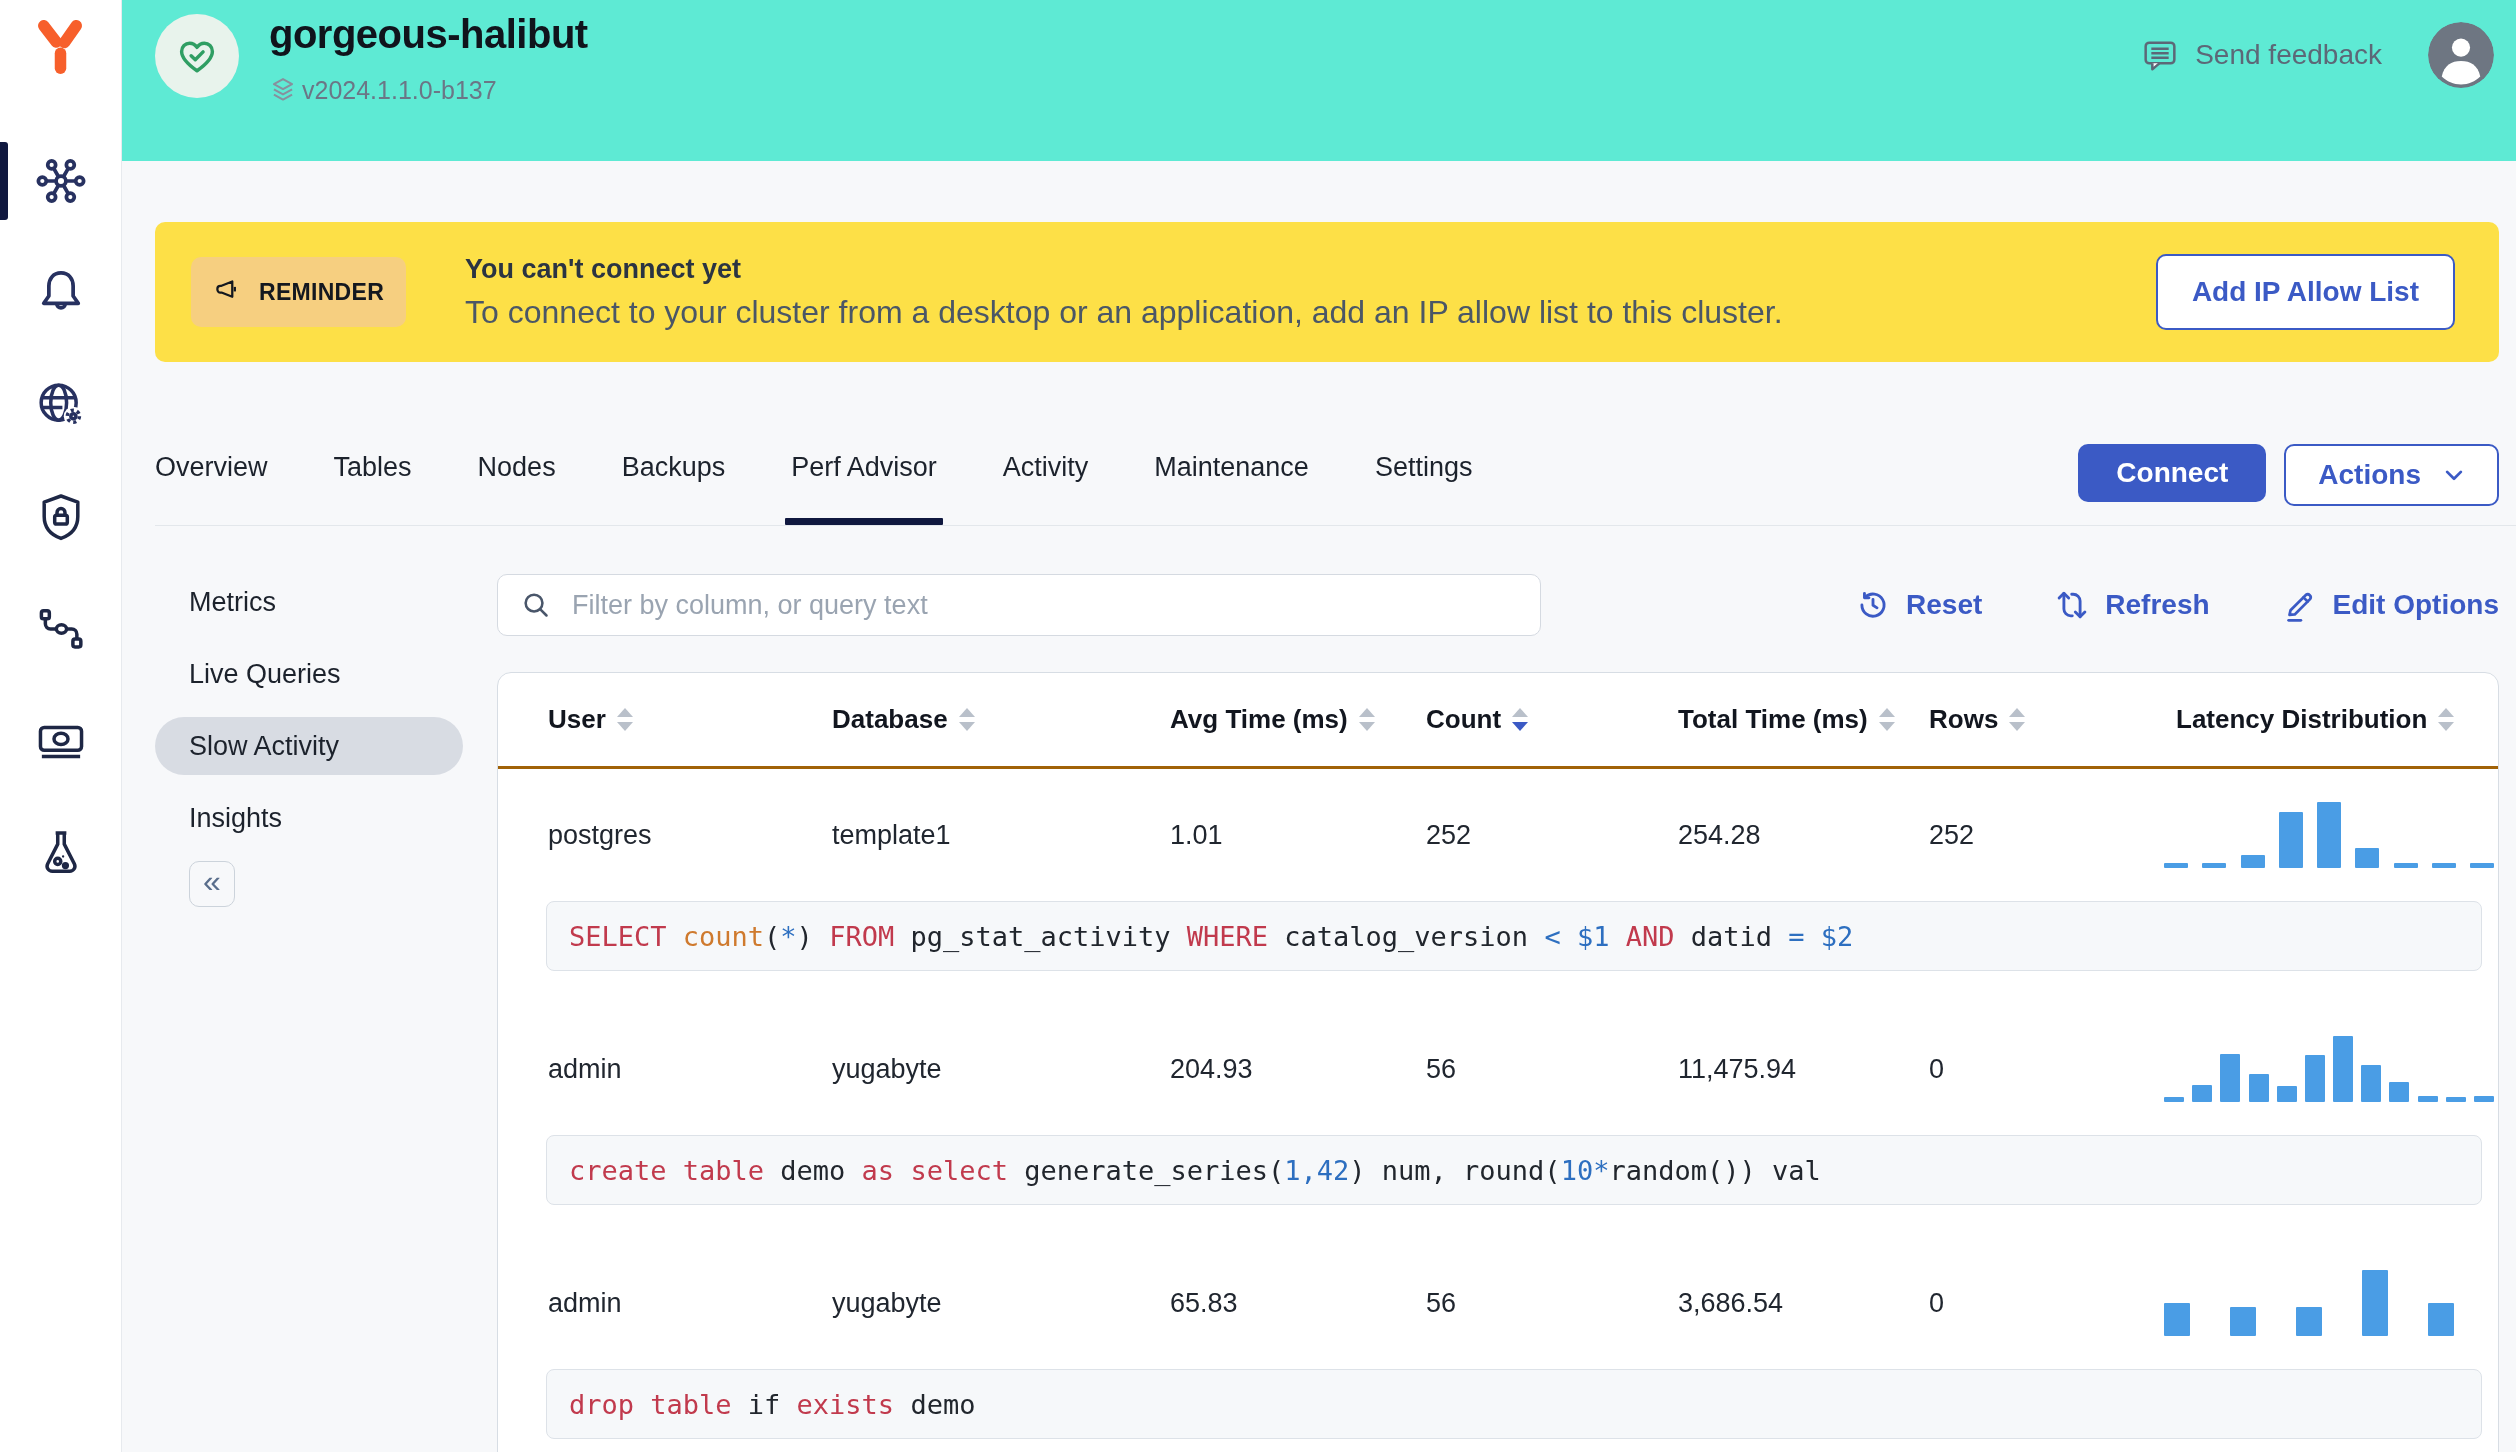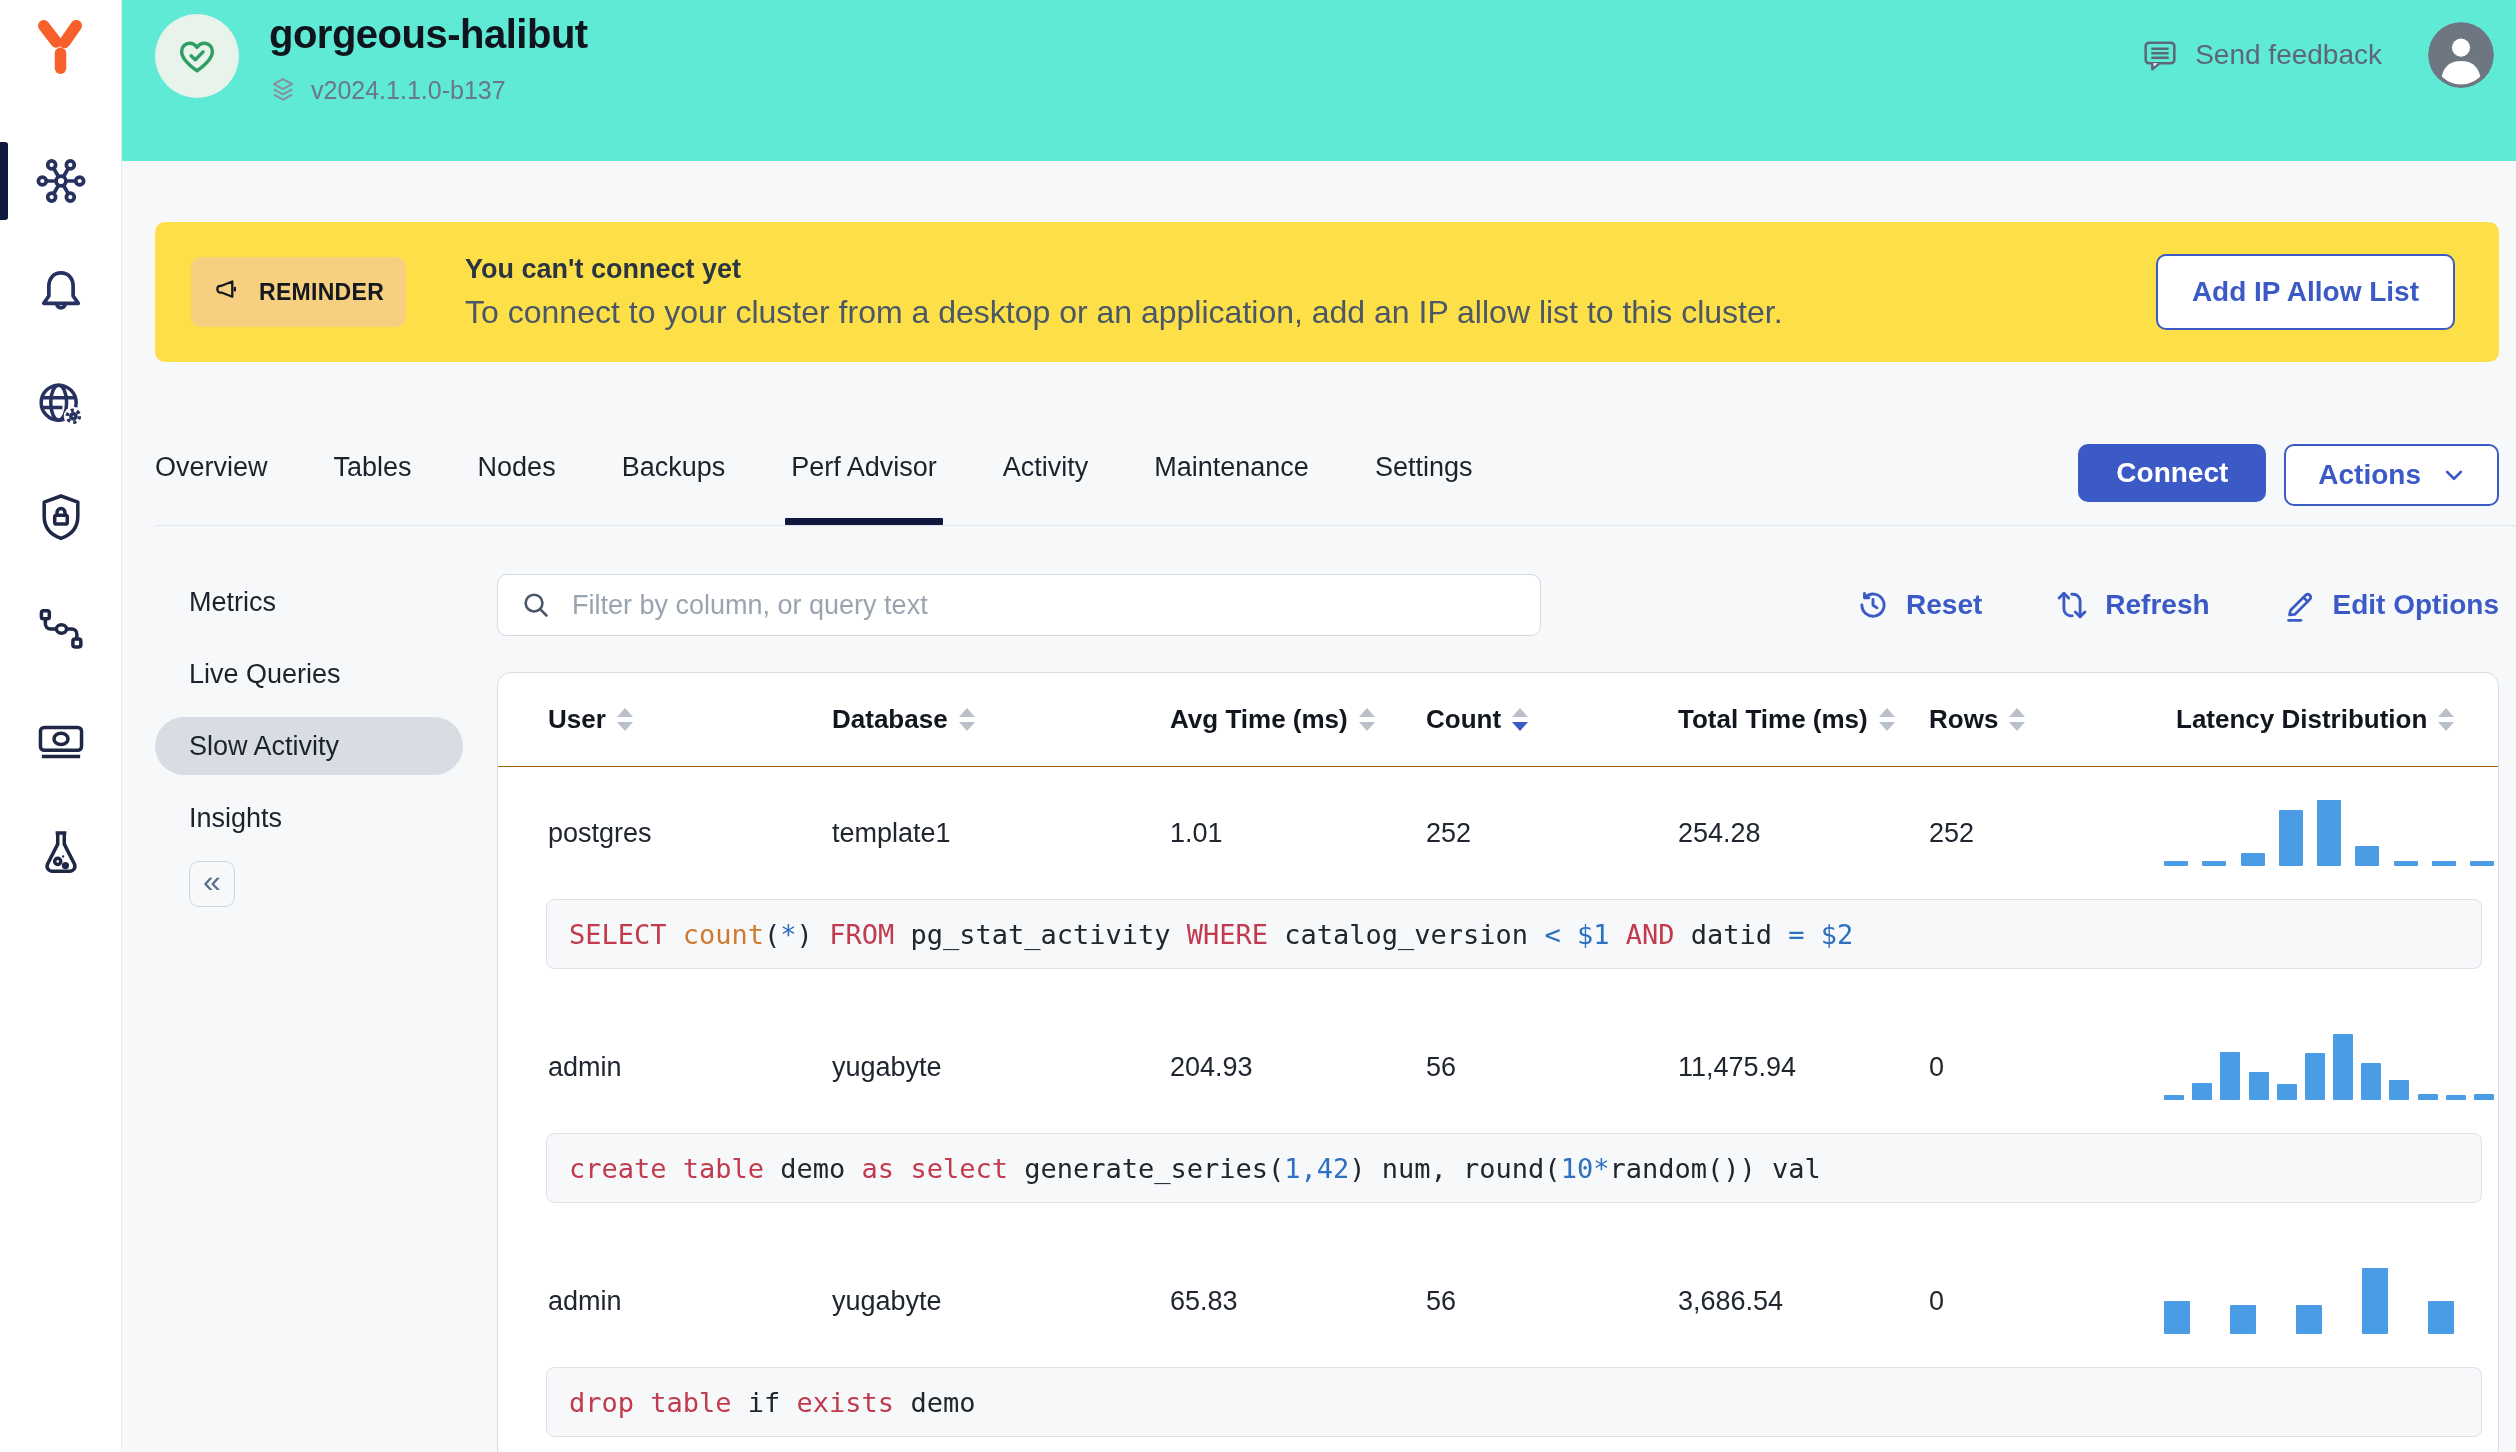--- a/index.html
+++ b/index.html
@@ -13,21 +13,21 @@
   .active-indicator{position:absolute;left:0;top:142px;width:8px;height:78px;background:#10183f;border-radius:0 3px 3px 0}
   .side-nav{position:absolute;top:153px;left:0;width:100%;display:flex;flex-direction:column;align-items:center;gap:56px}
   .side-item{width:56px;height:56px;display:flex;align-items:center;justify-content:center;cursor:pointer}
 
   
   .main{position:absolute;left:121px;top:0;right:0;bottom:0}
   .topbar{position:relative;height:161px;background:#5eead4;border-bottom:1px solid #e7eaee}
   .health-badge{position:absolute;left:34px;top:14px;width:84px;height:84px;border-radius:50%;
                 background:#e8f3ec;display:flex;align-items:center;justify-content:center}
   .cluster-name{position:absolute;left:148px;top:12px;font-size:40px;font-weight:700;color:#10141c;letter-spacing:-.5px}
-  .version-row{position:absolute;left:146px;top:74px;display:flex;align-items:center;gap:12px;color:#6b7686;font-size:25px}
+  .version-row{position:absolute;left:146px;top:74px;display:flex;align-items:center;gap:3px;color:#6b7686;font-size:25px}
   .topbar-right{position:absolute;right:22px;top:22px;display:flex;align-items:center;gap:46px}
   .send-feedback{display:flex;align-items:center;gap:15px;color:#5c6877;font-size:28px;cursor:pointer}
   .avatar{width:66px;height:66px;border-radius:50%;overflow:hidden;cursor:pointer}
 
   
   .content{position:absolute;top:161px;left:0;right:0;bottom:0;background:#f7f8fa;padding:61px 0 0 34px}
 
   
   .banner{margin-right:17px;height:140px;background:#fde047;border-radius:10px;
           display:flex;align-items:center;padding:0 44px 0 36px}
@@ -66,21 +66,21 @@
   .search-input{border:none;outline:none;flex:1;font-size:27px;color:#2a3240;background:transparent;
                 font-family:"Liberation Sans",sans-serif}
   .search-input::placeholder{color:#9aa4b1}
   .toolbar-links{margin-left:auto;display:flex;align-items:center;gap:72px}
   .tool-link{display:flex;align-items:center;gap:15px;color:#3b5ac5;font-weight:700;font-size:28px;cursor:pointer;white-space:nowrap}
 
   
   .card{margin-top:35px;background:#fff;border:1px solid #d7dde4;border-radius:14px;height:900px;overflow:hidden}
   .thead,.data-row{display:grid;grid-template-columns:284px 338px 256px 252px 251px 247px 1fr;
                    padding:0 16px 0 50px;align-items:center}
-  .thead{height:93px;border-bottom:1px solid #a16207}
+  .thead{height:93px;border-bottom:3px solid #a16207}
   .th{display:flex;align-items:center;gap:11px;font-weight:700;font-size:26px;color:#12161f;cursor:pointer}
   .sort{display:flex;flex-direction:column;gap:5px}
   .sort .up{width:0;height:0;border-left:8px solid transparent;border-right:8px solid transparent;border-bottom:9px solid #b9c0ca}
   .sort .down{width:0;height:0;border-left:8px solid transparent;border-right:8px solid transparent;border-top:9px solid #b9c0ca}
   .sort .down.active{border-top-color:#3b5ac5}
   .data-row{height:132px;font-size:27px;color:#20262f;cursor:pointer}
   .hist{height:66px;display:flex;align-items:flex-end;justify-content:space-between;margin-left:-12px}
   .bar{background:#4a9de5;border-radius:1px}
   .sql-box{margin:0 16px 32px 48px;height:68px;background:#f6f8fa;border:1px solid #dde2e8;border-radius:8px;
            display:flex;align-items:center;padding:0 22px;font-family:"DejaVu Sans Mono",monospace;font-size:27px;white-space:pre;overflow:hidden}

